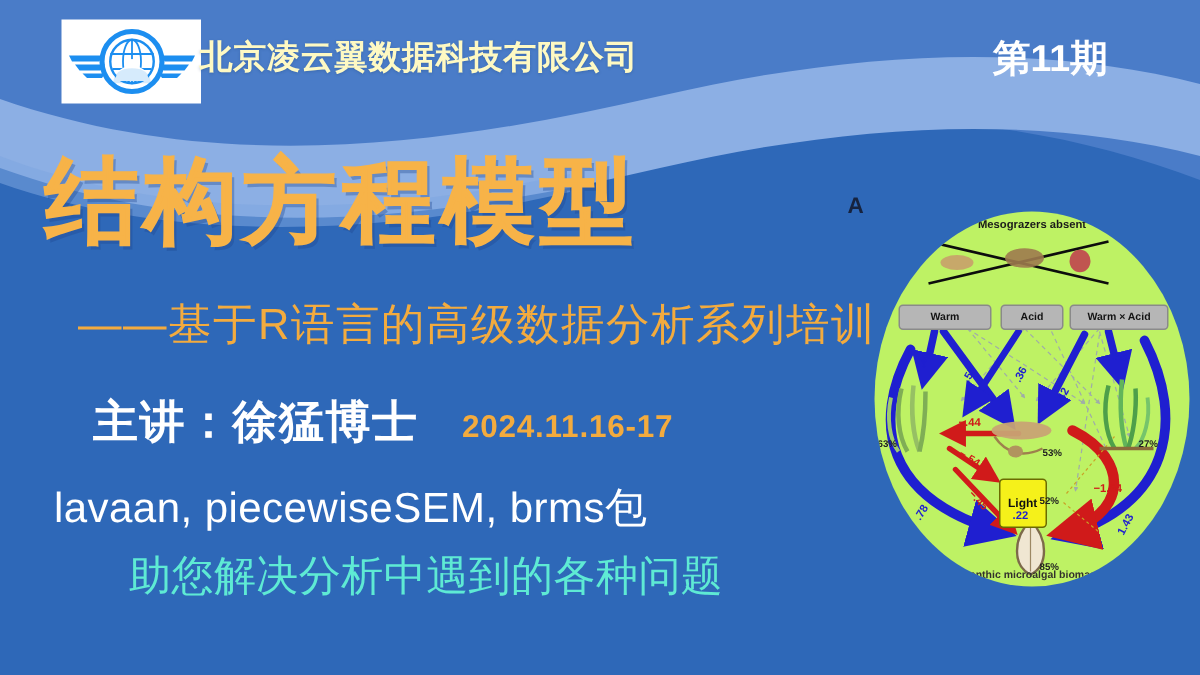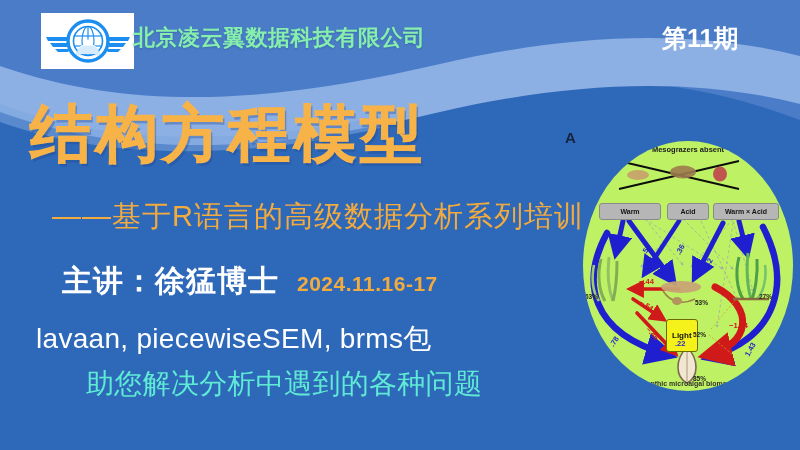--- a/index.html
+++ b/index.html
@@ -20,21 +20,21 @@
   .logo-box {
     position:absolute; left:41px; top:13px;
     width:93px; height:56px;
     background:#ffffff;
     display:flex; align-items:center; justify-content:center;
   }
   .logo-svg { width:88px; height:46px; display:block; }
 
   .company-name {
     position:absolute; left:133px; top:23px;
-    font-size:22px; font-weight:700; color:#86efac;
+    font-size:22px; font-weight:700; color:#fef9c3;
     letter-spacing:0.5px; white-space:nowrap;
     text-shadow:0 1px 2px rgba(20,50,100,.25);
     font-family:Liberation Mono, monospace;
   }
 
   .issue-badge {
     position:absolute; left:662px; top:22px;
     font-size:25px; font-weight:700; color:#ffffff;
     white-space:nowrap;
   }
@@ -59,21 +59,21 @@
   .speaker-row {
     position:absolute; left:62px; top:261px;
     display:flex; align-items:baseline; white-space:nowrap;
   }
   .speaker-name {
     font-size:30px; font-weight:700; color:#ffffff;
     letter-spacing:1px;
   }
   .course-date {
     font-size:21px; font-weight:700; color:#f3ab3e;
-    margin-left:18px; letter-spacing:0.5px;
+    margin-left:29px; letter-spacing:0.5px;
   }
 
   
   .pkg-line {
     position:absolute; left:36px; top:320px;
     font-size:28px; font-weight:400; color:#ffffff;
     letter-spacing:0.3px; white-space:nowrap;
   }
   .help-line {
     position:absolute; left:86px; top:365px;

